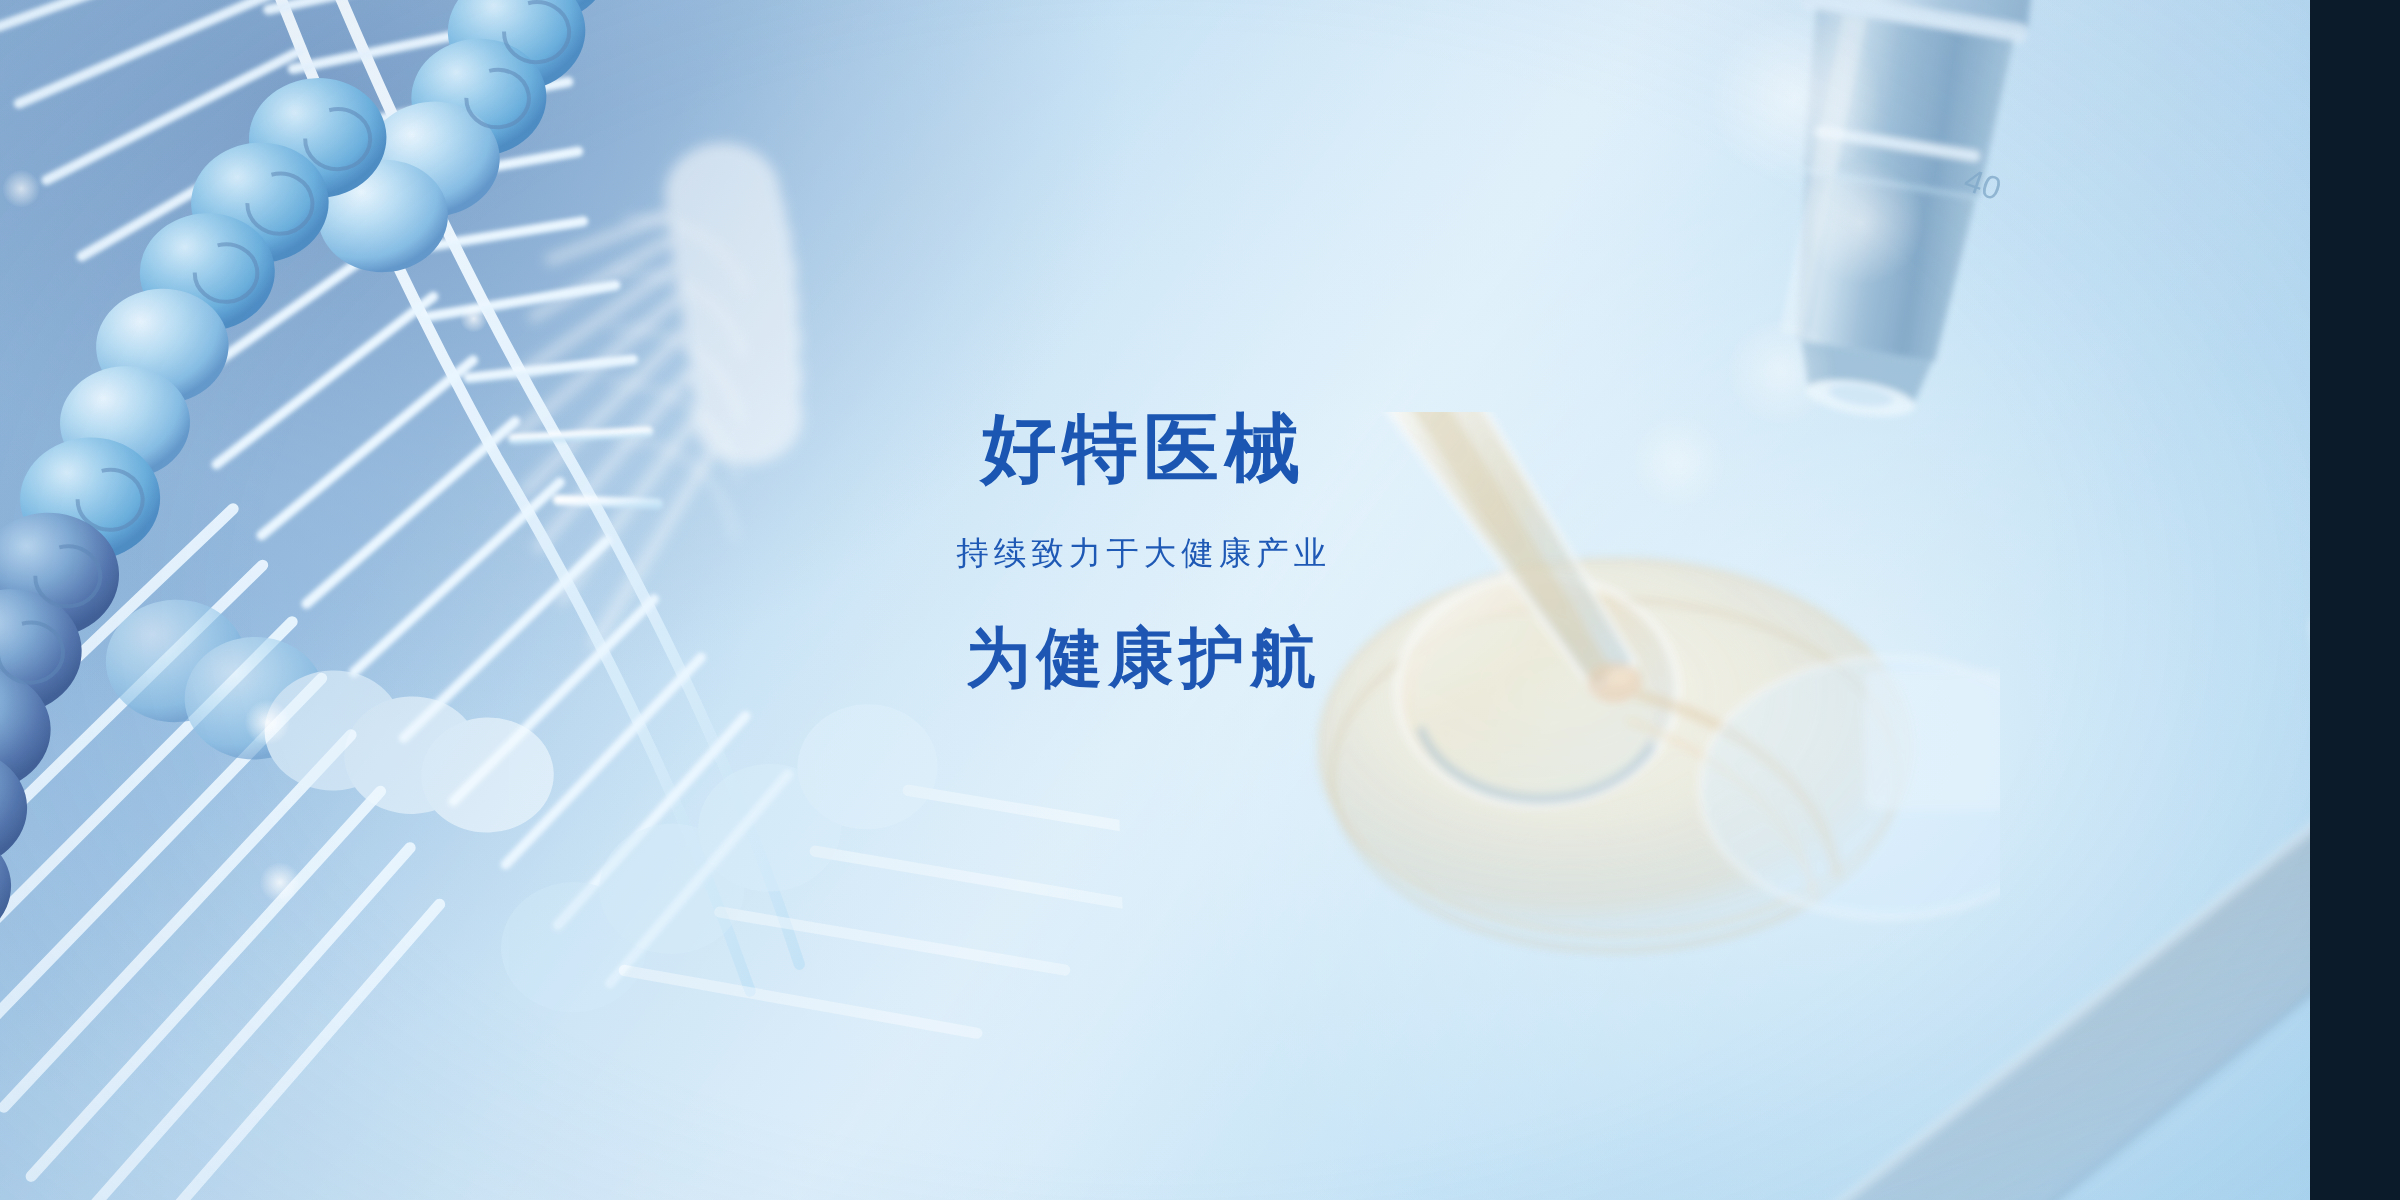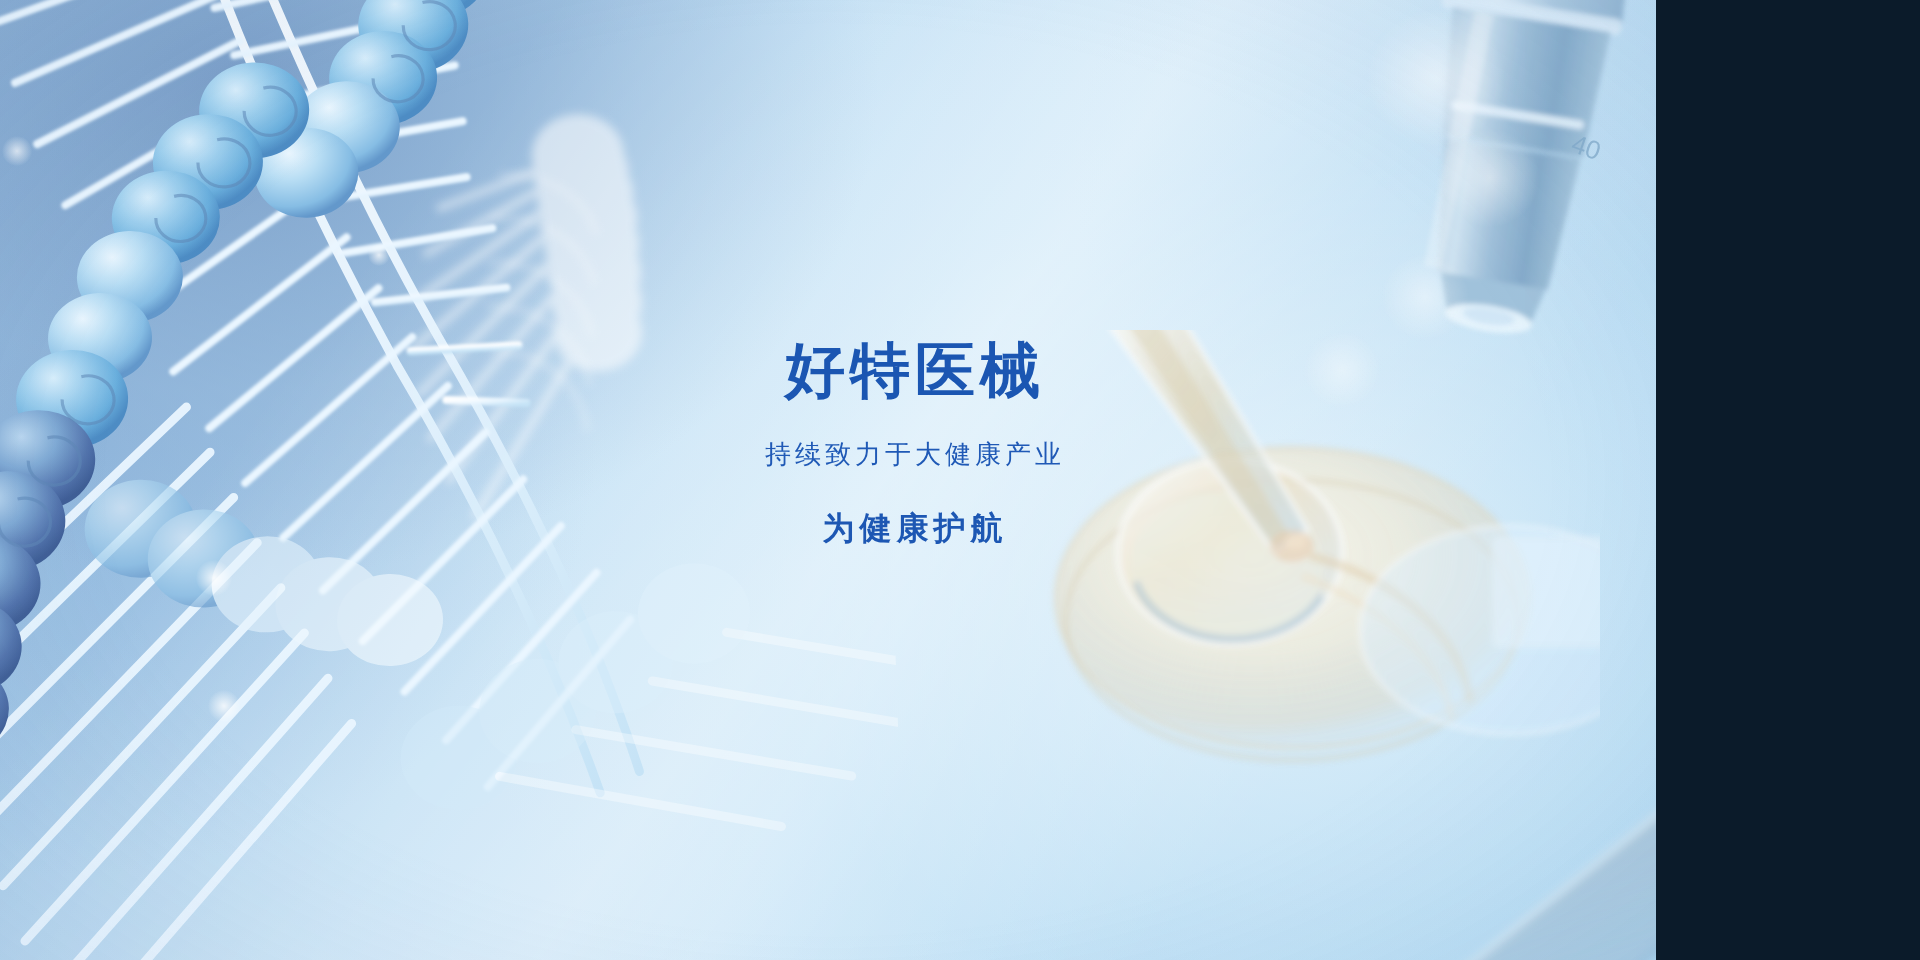--- a/index.html
+++ b/index.html
@@ -5,21 +5,21 @@
   html, body {
     margin: 0; padding: 0;
     background: #0b1b2a;
   }
   body {
     font-family: "Liberation Sans", "DejaVu Sans", sans-serif;
   }
 
   #banner {
     position: relative;
-    width: 1656px;
+    width: 1848px;
     height: 960px;
     overflow: hidden;
     background: #f0abfc;
   }
 
   
   .bg-base {
     position: absolute; inset: 0;
     background:
       radial-gradient(ellipse 900px 700px at 14% 8%,  rgba(120,156,198,0.92) 0%, rgba(140,175,212,0.45) 45%, rgba(160,195,228,0) 72%),
@@ -112,21 +112,21 @@
   .subline {
     font-size: 26px;
     font-weight: normal;
     color: #1f59b6;
     letter-spacing: 4px;
     line-height: 1.15;
     margin: 0 0 40px 0;
     white-space: nowrap;
   }
   .tagline {
-    font-size: 32px;
+    font-size: 52px;
     font-weight: bold;
     color: #1d57b3;
     letter-spacing: 5px;
     line-height: 1.15;
     margin: 0;
     white-space: nowrap;
   }
 
   
   .vignette {

